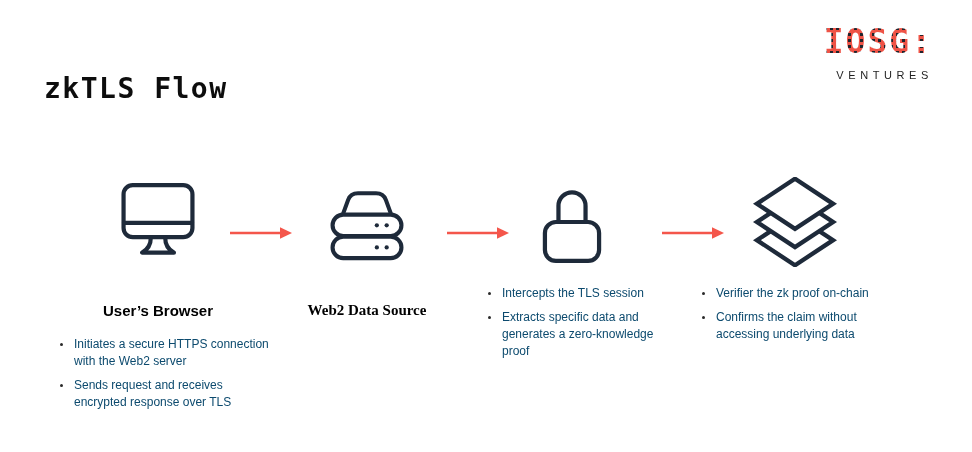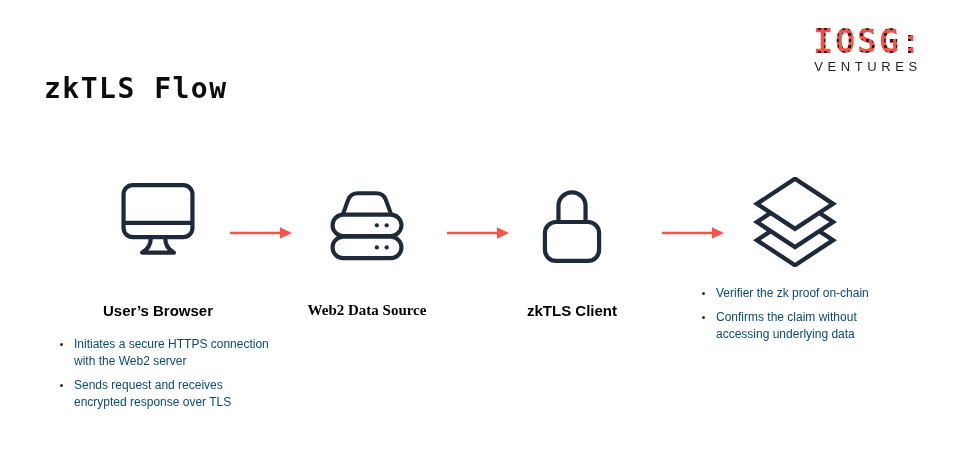--- a/index.html
+++ b/index.html
@@ -26,21 +26,21 @@
     color: #0d0d0d;
     white-space: nowrap;
   }
 
   
   .logo {
     position: absolute;
     left: 803px;
     top: 27px;
     width: 130px;
-    text-align: center;
+    text-align: right;
   }
   .logo-brand {
     font-family: "DejaVu Sans Mono", monospace;
     font-weight: 700;
     font-size: 33px;
     line-height: 30px;
     letter-spacing: 2px;
     color: var(--brand, #ee5346);
     white-space: nowrap;
   }
@@ -48,22 +48,22 @@
     .logo-brand {
       background-color: var(--brand, #ee5346);
       background-image: conic-gradient(#20242c 0 25%, transparent 0);
       background-size: 6px 6px;
       -webkit-background-clip: text;
       background-clip: text;
       color: transparent;
     }
   }
   .logo-sub {
-    margin-top: 2px;
-    font-size: 13px;
+    margin-top: 12px;
+    font-size: 11px;
     font-weight: 400;
     letter-spacing: 4.6px;
     color: #1f1f1f;
     white-space: nowrap;
   }
 
   
   .flow-col {
     position: absolute;
     top: 176px;
@@ -185,21 +185,24 @@
     <polygon class="arrow-head" points="51,2.2 63,8 51,13.8"></polygon>
   </svg>
 
   <div class="flow-col col-3">
     <div class="icon-slot">
       <svg width="66" height="86" viewBox="0 0 78 100" aria-hidden="true">
         <path class="ink" d="M23,50 V31 a16,16 0 0 1 32,0 V50"></path>
         <rect class="ink" x="7" y="50" width="64" height="46" rx="13"></rect>
       </svg>
     </div>
-    <div class="step-title">zkTLS Client</div>
+    <ul class="bullets">
+      <li>Intercepts the TLS session</li>
+      <li>Extracts specific data and generates a zero-knowledge proof</li>
+    </ul>
   </div>
 
   <svg class="flow-arrow arrow-3" viewBox="0 0 64 16" aria-hidden="true">
     <line class="arrow-line" x1="1" y1="8" x2="51" y2="8"></line>
     <polygon class="arrow-head" points="51,2.2 63,8 51,13.8"></polygon>
   </svg>
 
   <div class="flow-col col-4">
     <div class="icon-slot">
       <svg width="88" height="90" viewBox="0 0 100 104" aria-hidden="true">

